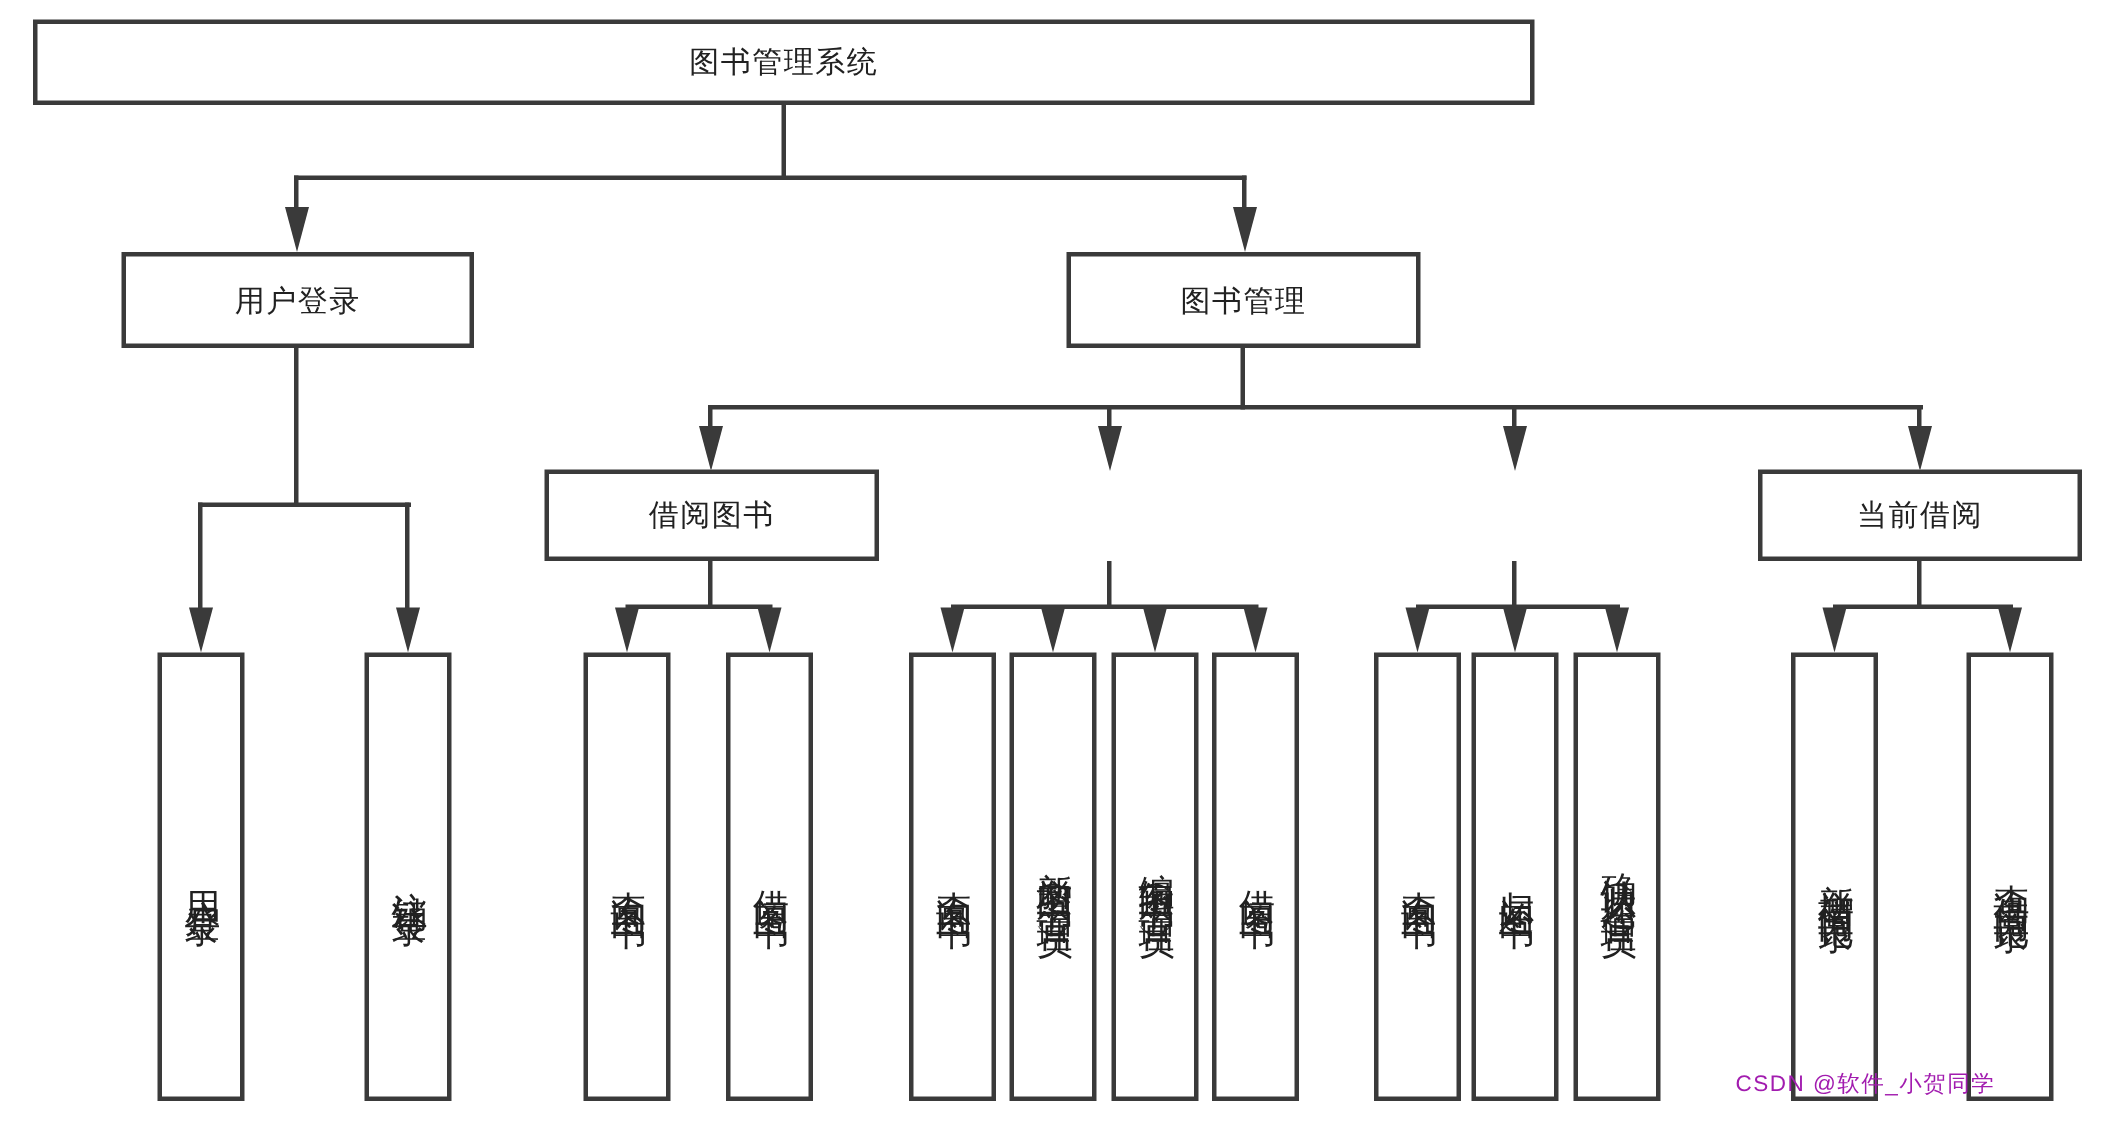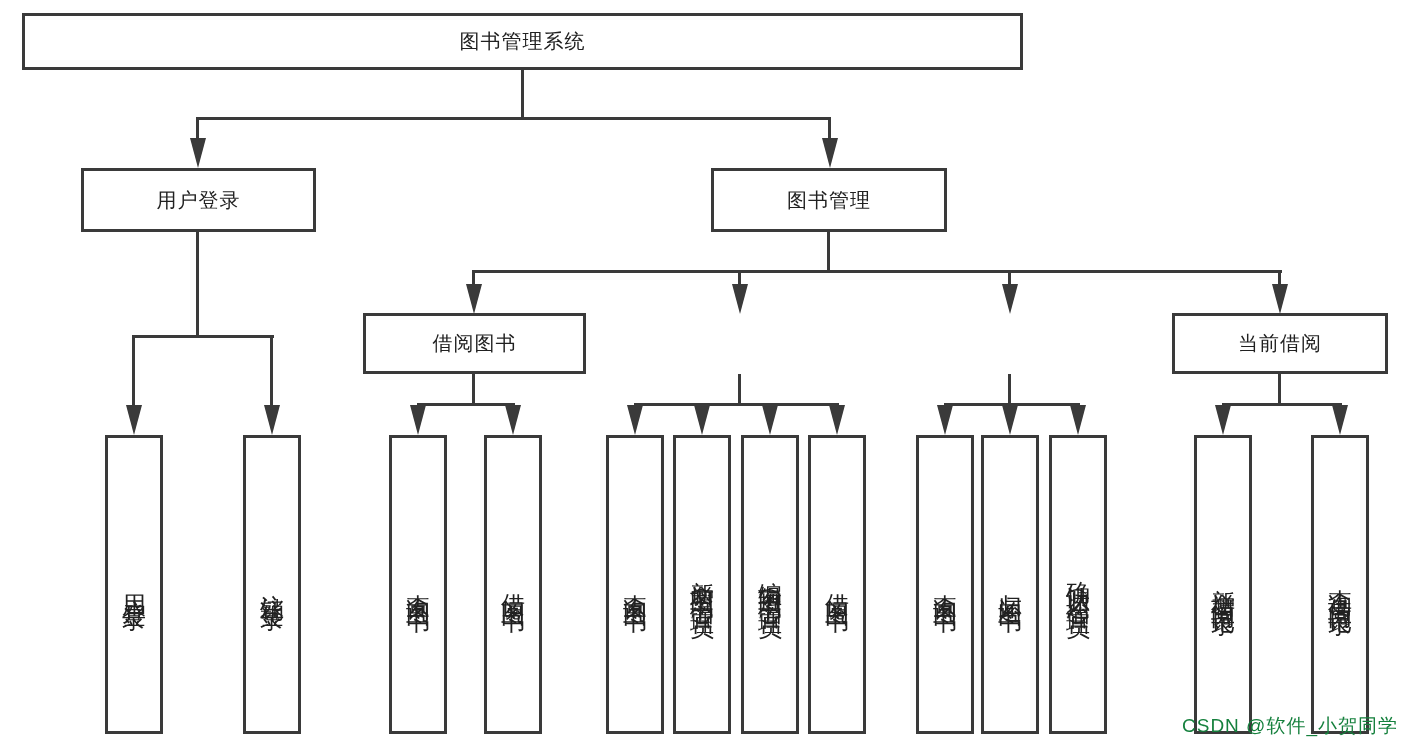--- a/index.html
+++ b/index.html
@@ -13,21 +13,21 @@
   }
   .h-box{font-size:20px;letter-spacing:1px;white-space:nowrap;font-family:Liberation Mono, monospace;}
   .v-box{writing-mode:vertical-rl;font-size:24px;letter-spacing:5px;line-height:1;}
   .line{position:absolute;background:#3a3a3a;z-index:1;}
   .arrow{
     position:absolute;width:0;height:0;z-index:1;
     border-left:8px solid transparent;border-right:8px solid transparent;
     border-top:30px solid #3a3a3a;
   }
   .watermark{
-    position:absolute;left:1182px;top:713px;color:#15803d;font-size:19px;
+    position:absolute;left:1157px;top:713px;color:#a21caf;font-size:15px;
     letter-spacing:1px;z-index:3;white-space:nowrap;
   }
 </style>
 </head>
 <body>
 
 <div class="stage">
 
   <div class="box h-box" style="left:22px;top:13px;width:1001px;height:57px">图书管理系统</div>
 

